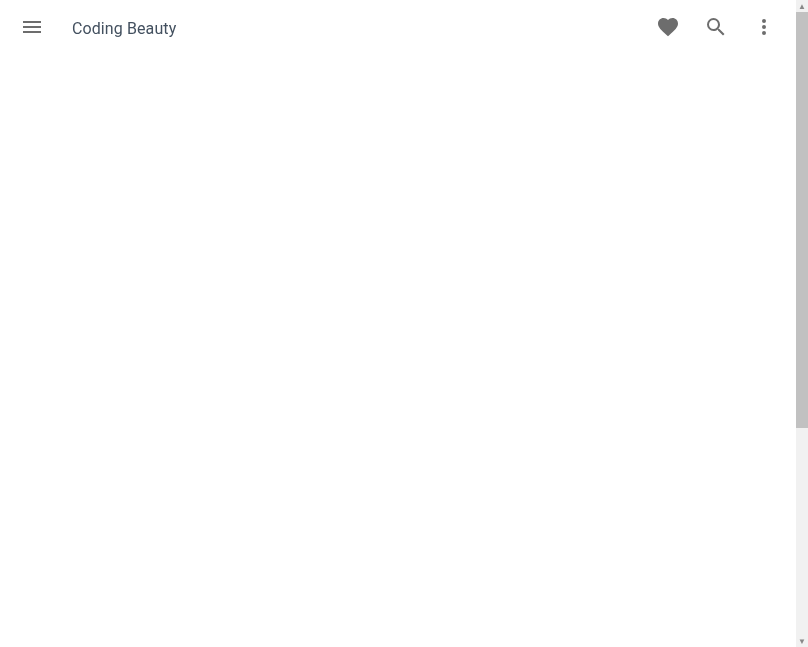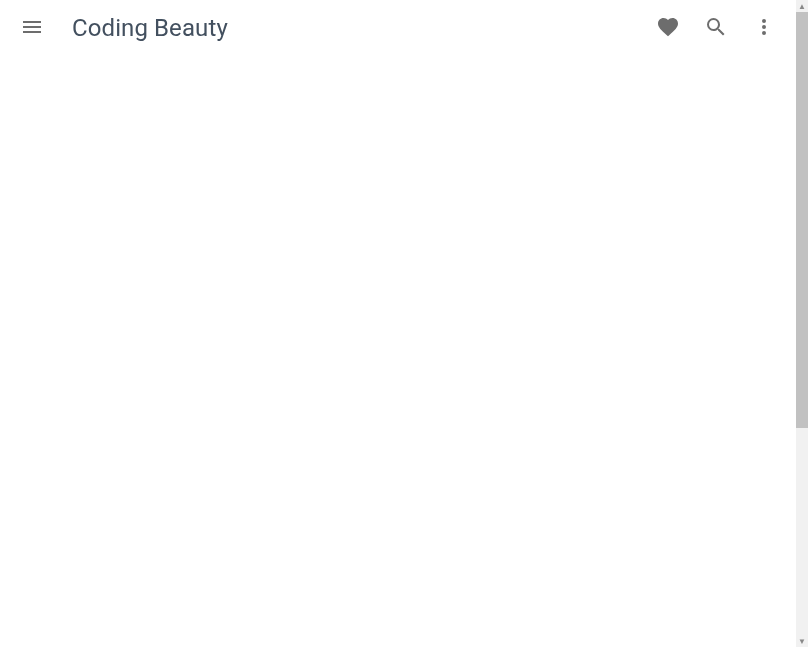--- a/index.html
+++ b/index.html
@@ -37,21 +37,21 @@
       border-radius: 50%;
       background: transparent;
       border: none;
     }
     .icon-button svg {
       width: 24px;
       height: 24px;
       fill: #6d6d6d;
     }
     .title {
-      font-size: 24px;
+      font-size: 16px;
       font-weight: 400;
       color: #43505f;
       margin-left: 16px;
       letter-spacing: 0.1px;
     }
     .spacer {
       flex: 1;
     }
     .content {
       height: calc(100% - 56px);

